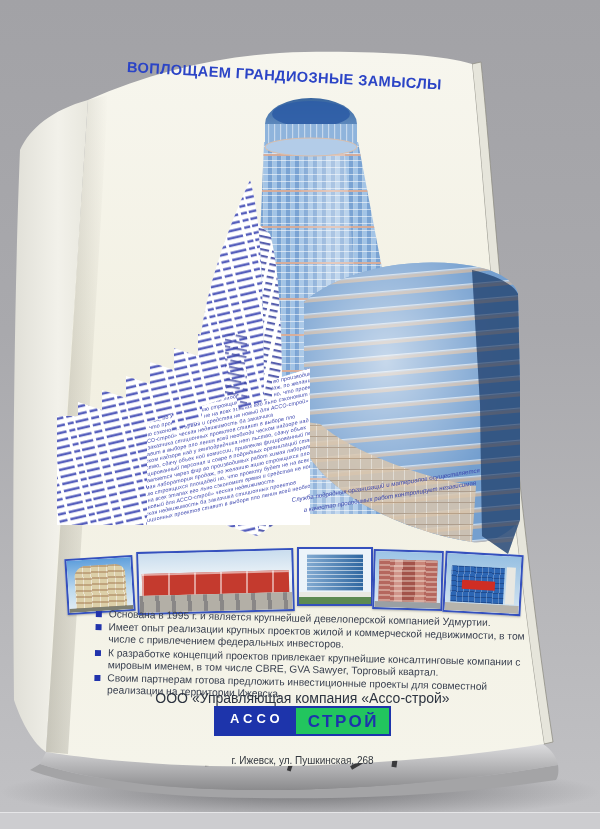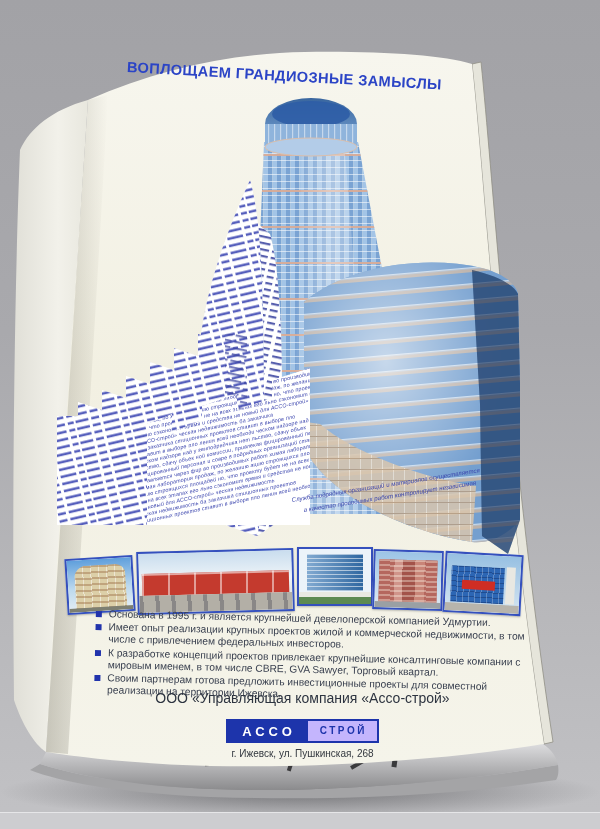--- a/index.html
+++ b/index.html
@@ -60,27 +60,27 @@
   
   #about{position:absolute;left:96px;top:608px;width:432px;
     transform:rotate(1.3deg);transform-origin:left top;}
   .bullet-item{display:flex;margin-bottom:1px;}
   .bullet-sq{flex:0 0 auto;width:6px;height:6px;background:#2133ac;margin:3px 7px 0 0;}
   .bullet-text{font-size:10.2px;line-height:1.2;color:#3a4150;}
 
   
   #footer{position:absolute;left:135px;top:690px;width:335px;text-align:center;color:#33383f;}
   #company-line{font-size:14px;color:#2d3440;}
-  #logo{display:inline-flex;margin-top:13px;border:2px solid #1d34ab;background:#fff;}
+  #logo{display:inline-flex;margin-top:0;border:2px solid #1d34ab;background:#fff;}
   #logo .l{background:#1d34ab;color:#fff;font-weight:bold;font-size:13px;
     letter-spacing:4px;padding:3px 12px 2px 14px;}
-  #logo .r{background:#c4b5fd;color:#1d34ab;font-weight:bold;font-size:10px;
+  #logo .r{background:#22c55e;color:#1d34ab;font-weight:bold;font-size:17px;
     letter-spacing:2.5px;padding:4px 10px 2px 12px;}
   .contact-line{font-size:10px;line-height:1.32;}
-  #address-line{margin-top:4px;}
+  #address-line{margin-top:18px;}
 </style>
 </head>
 <body>
 
 <div id="canvas">
 
   <svg class="abs" style="left:0;top:0" width="600" height="829" viewBox="0 0 600 829">
     <defs>
       <radialGradient id="shadowG" cx="50%" cy="50%" r="50%">
         <stop offset="0%" stop-color="rgba(55,55,58,.55)"></stop>

